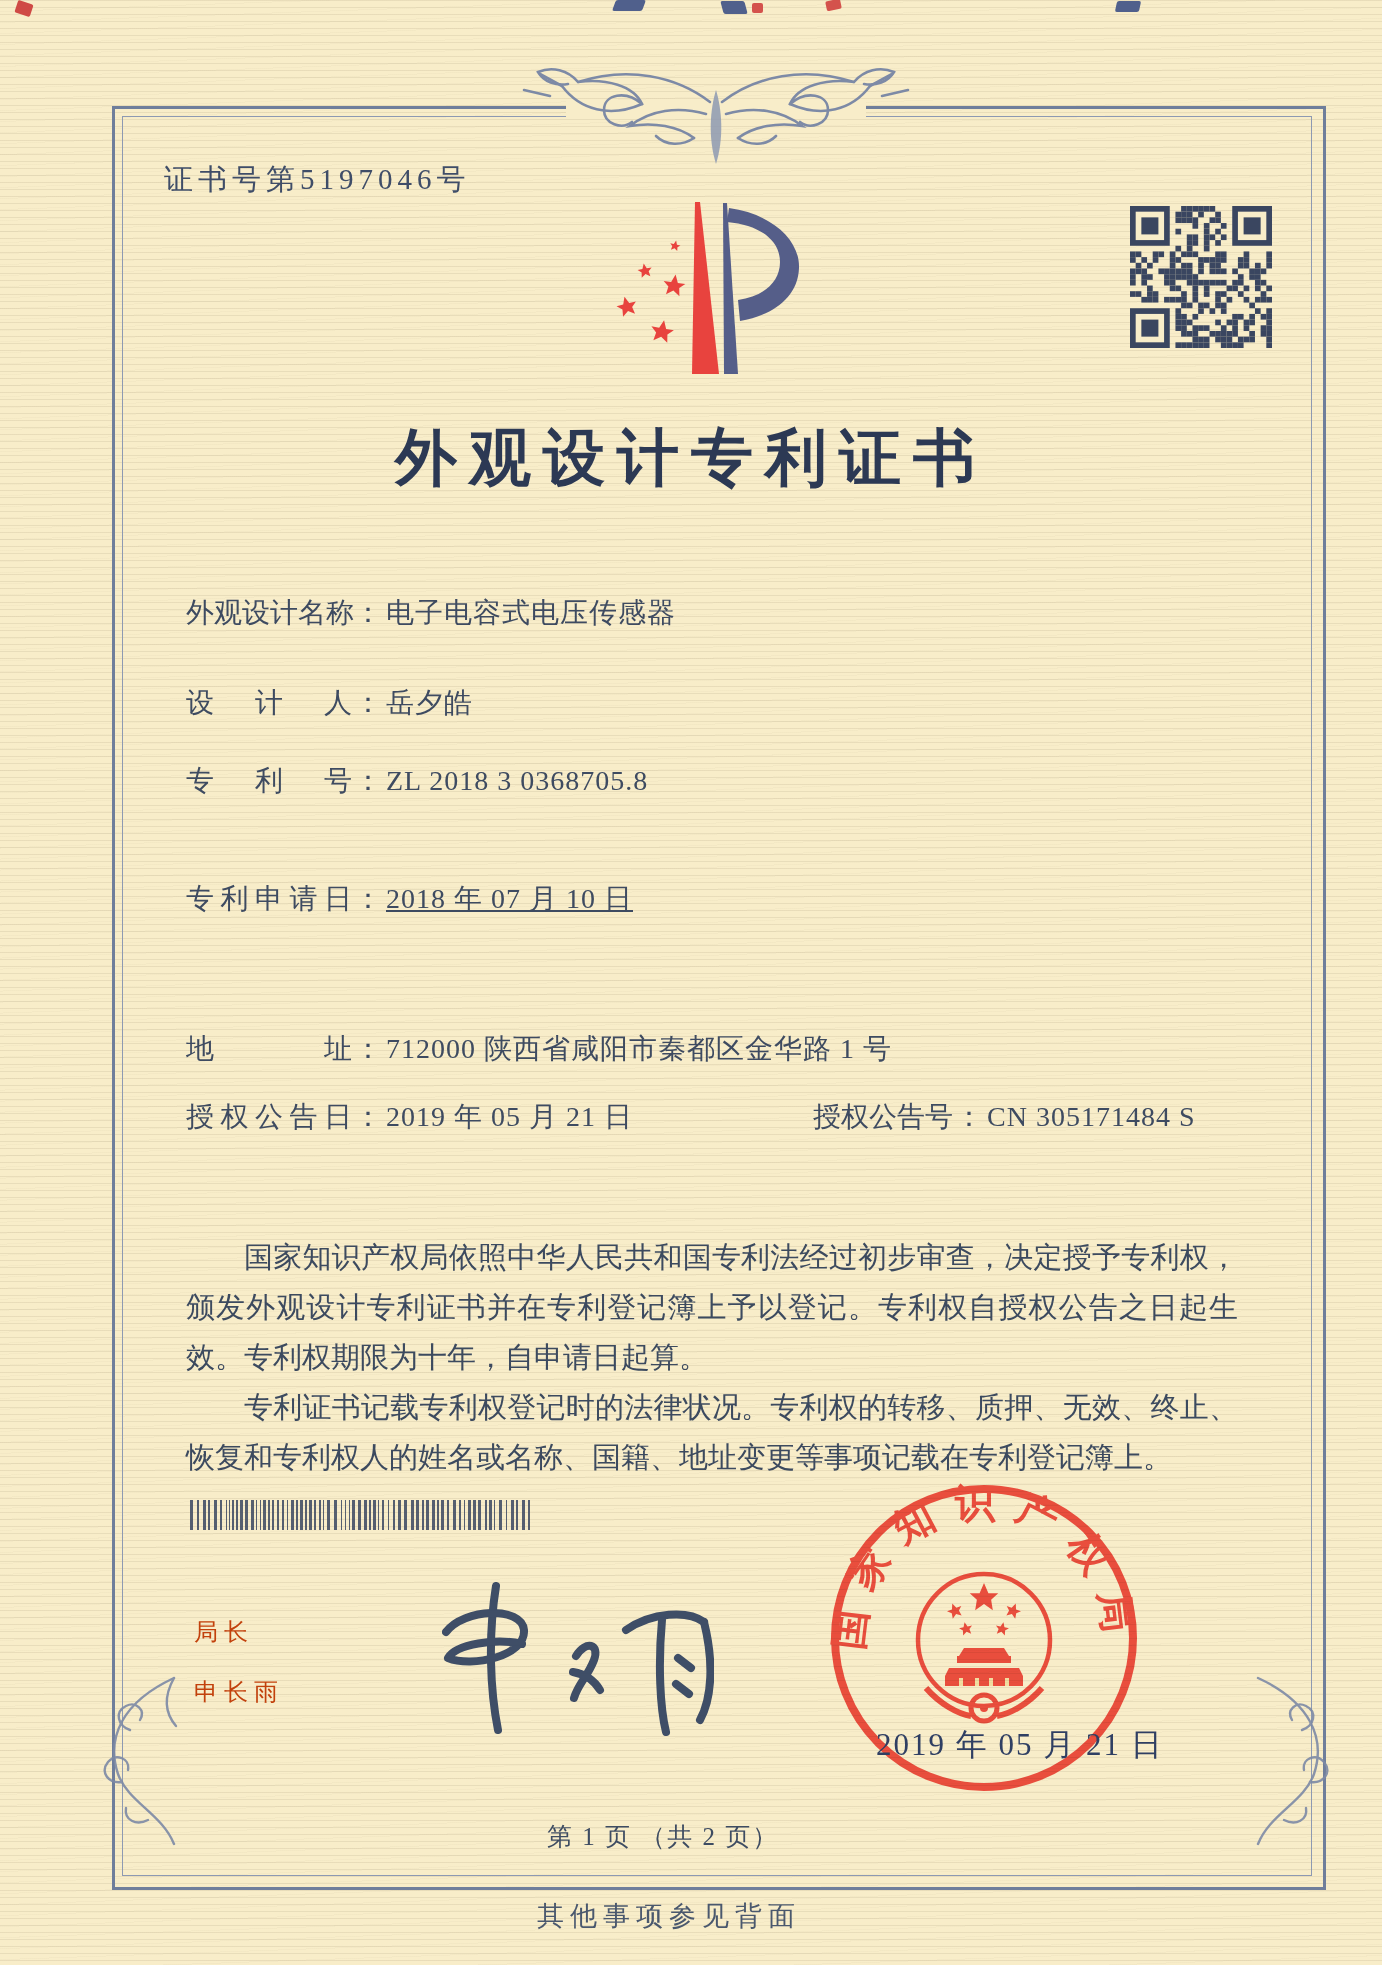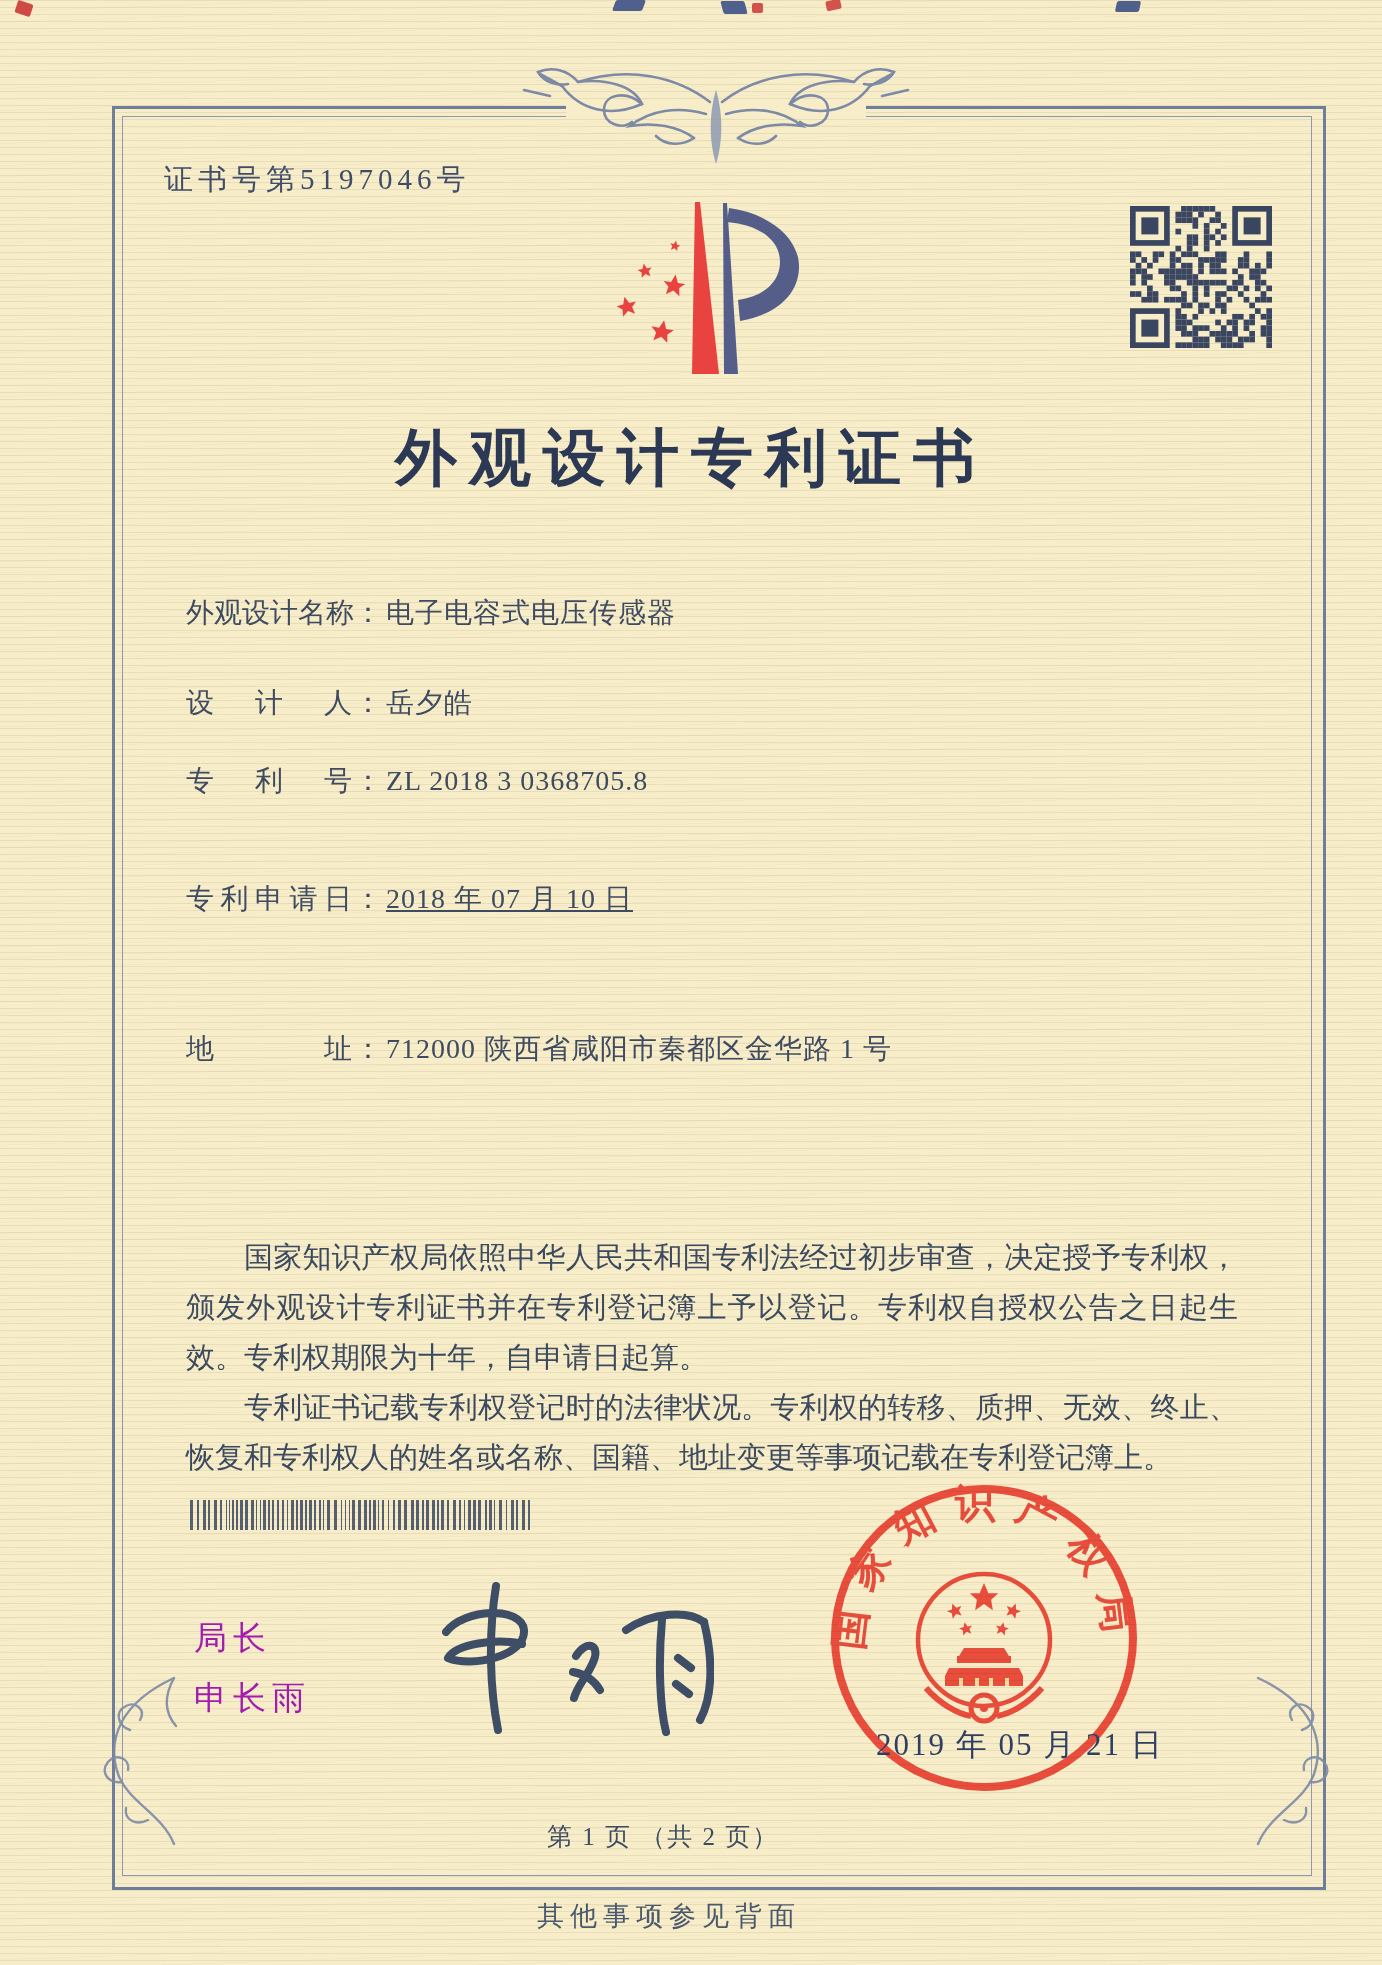--- a/index.html
+++ b/index.html
@@ -22,21 +22,21 @@
   .title{left:0;top:416px;width:100%;text-align:center;font-size:62px;font-weight:bold;
     letter-spacing:12px;color:#2c3954;margin:0;}
   .field-row{left:186px;font-size:28px;color:#3e4b61;white-space:nowrap;}
   .lbl{display:inline-block;width:166px;text-align:justify;text-align-last:justify;vertical-align:bottom;}
   .colon{display:inline-block;margin:0 4px 0 2px;}
   .val{letter-spacing:1px;}
   .pair2{margin-left:180px;}
   .body-text{left:186px;top:1232px;width:1052px;font-size:29px;line-height:50px;
     text-align:justify;color:#3c4a5f;}
   .body-text p{margin:0;text-indent:2em;}
-  .signer{left:194px;font-size:33px;color:#a21caf;letter-spacing:6px;}
+  .signer{left:194px;font-size:24px;color:#c2410c;letter-spacing:6px;}
   .date-line{left:876px;top:1724px;font-size:31px;color:#2f3f63;letter-spacing:2px;z-index:4;}
   .page-indicator{left:0;top:1820px;width:100%;text-align:center;font-size:25px;
     color:#3e4c62;letter-spacing:2px;margin-left:-28px;}
   .footer-note{left:0;top:1898px;width:100%;text-align:center;font-size:27px;
     color:#4a586e;letter-spacing:6px;margin-left:-22px;}
   .seal-wrap{left:828px;top:1482px;width:312px;height:312px;z-index:3;mix-blend-mode:multiply;}
   .sig-wrap{left:424px;top:1578px;width:290px;height:160px;z-index:3;}
   .edge-bit{position:absolute;z-index:2;}
 </style>
 </head>
@@ -360,20 +360,23 @@
   </div>
   <div class="abs field-row" style="top:762px;">
     <span class="lbl">专利号</span><span class="colon">：</span><span class="val">ZL 2018 3 0368705.8</span>
   </div>
   <div class="abs field-row" style="top:880px;text-decoration:underline;">
     <span class="lbl">专利申请日</span><span class="colon">：</span><span class="val">2018 年 07 月 10 日</span>
   </div>
   <div class="abs field-row" style="top:1014px;margin-top:16px;">
     <span class="lbl">地址</span><span class="colon">：</span><span class="val">712000  陕西省咸阳市秦都区金华路 1 号</span>
   </div>
+  <div class="abs field-row" style="top:1098px;">
+    <span class="lbl">授权公告日</span><span class="colon">：</span><span class="val">2019 年 05 月 21 日</span><span class="pair2"><span>授权公告号</span><span class="colon">：</span><span class="val">CN 305171484 S</span></span>
+  </div>
 
   <div class="abs body-text">
     <p>国家知识产权局依照中华人民共和国专利法经过初步审查，决定授予专利权，颁发外观设计专利证书并在专利登记簿上予以登记。专利权自授权公告之日起生效。专利权期限为十年，自申请日起算。</p>
     <p>专利证书记载专利权登记时的法律状况。专利权的转移、质押、无效、终止、恢复和专利权人的姓名或名称、国籍、地址变更等事项记载在专利登记簿上。</p>
   </div>
 
   <svg class="abs" style="left:190px;top:1500px;" width="342" height="30" viewBox="0 0 342 30">
       <rect x="0" y="0" width="3" height="30" fill="#3a4660" opacity=".85"></rect>
       <rect x="7" y="0" width="2" height="30" fill="#3a4660" opacity=".85"></rect>
       <rect x="13" y="0" width="3" height="30" fill="#3a4660" opacity=".85"></rect>

